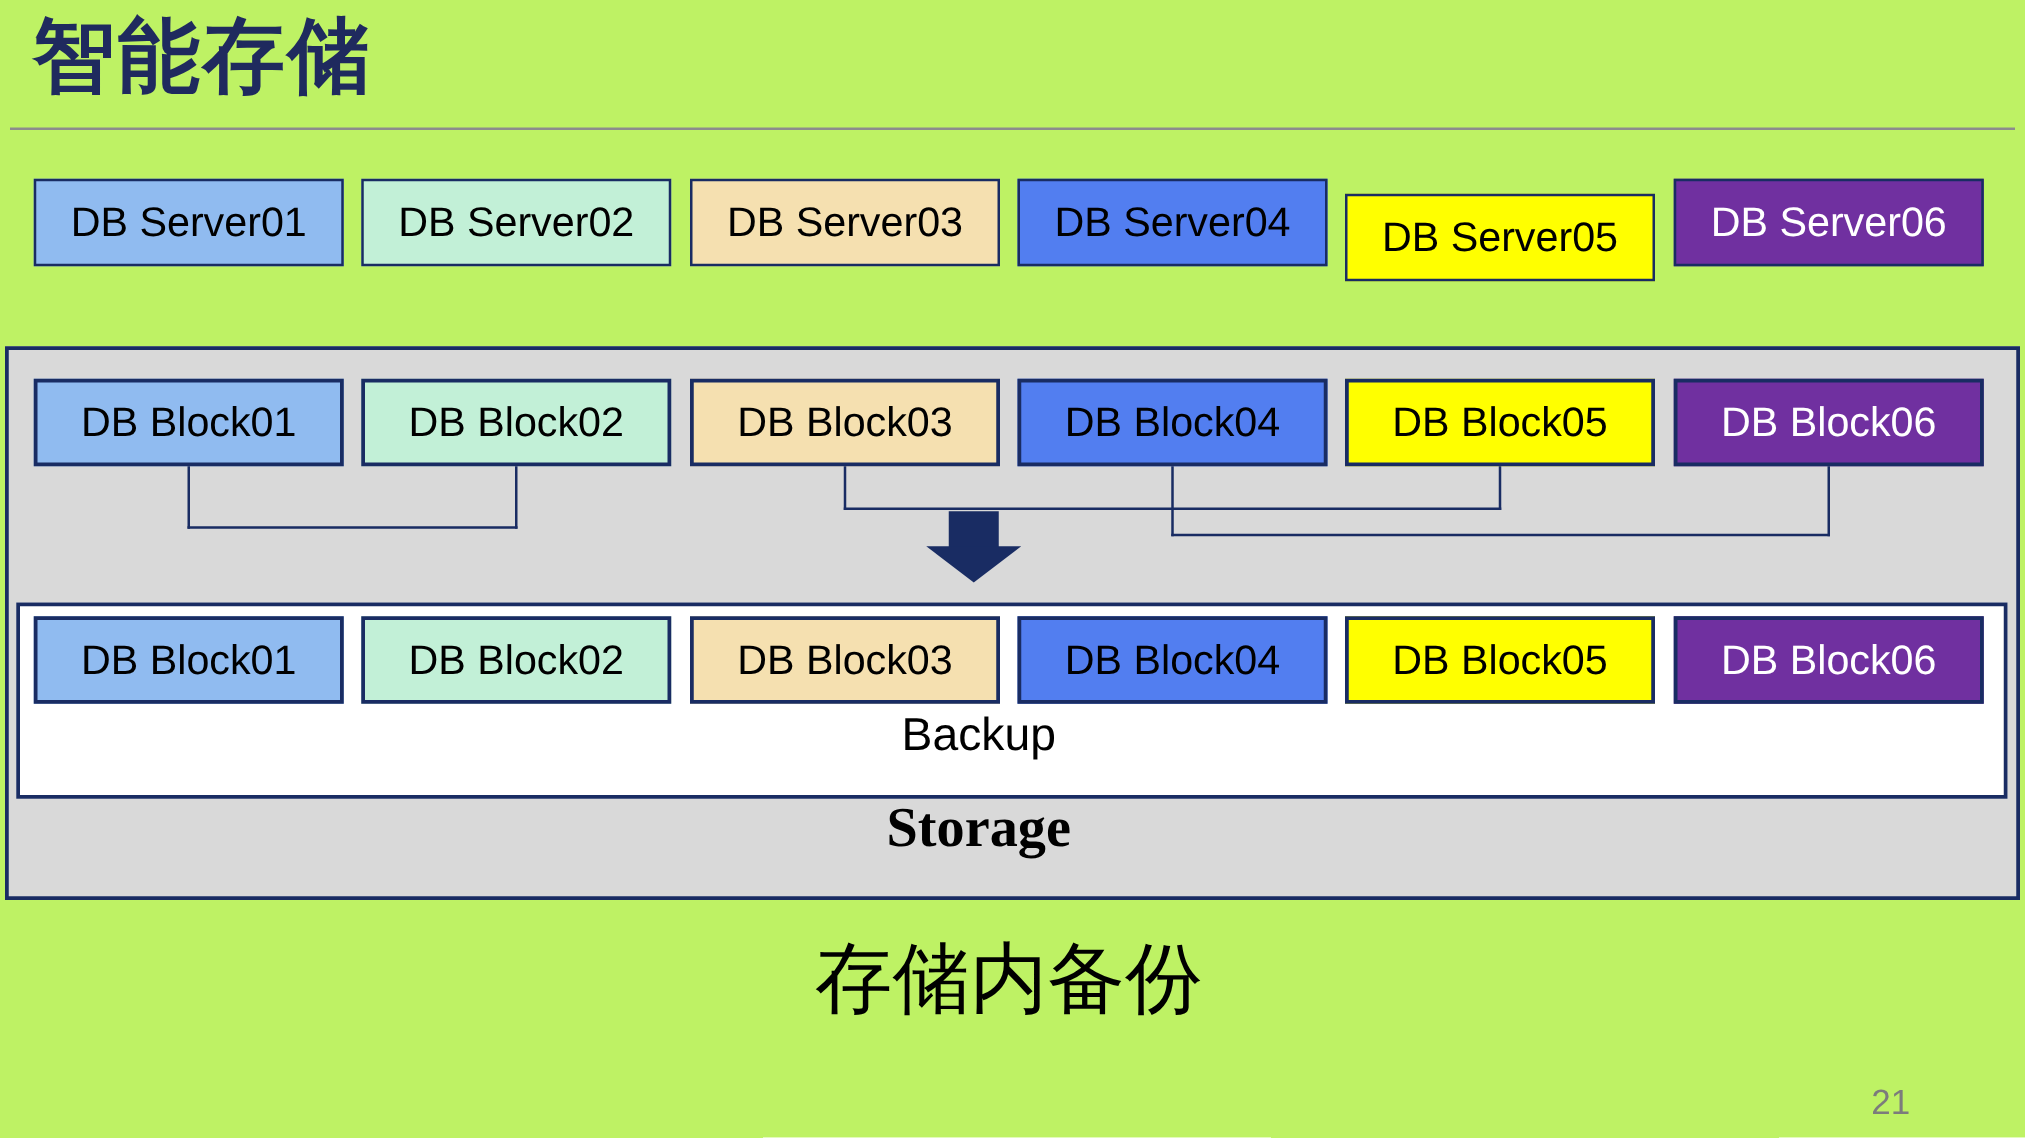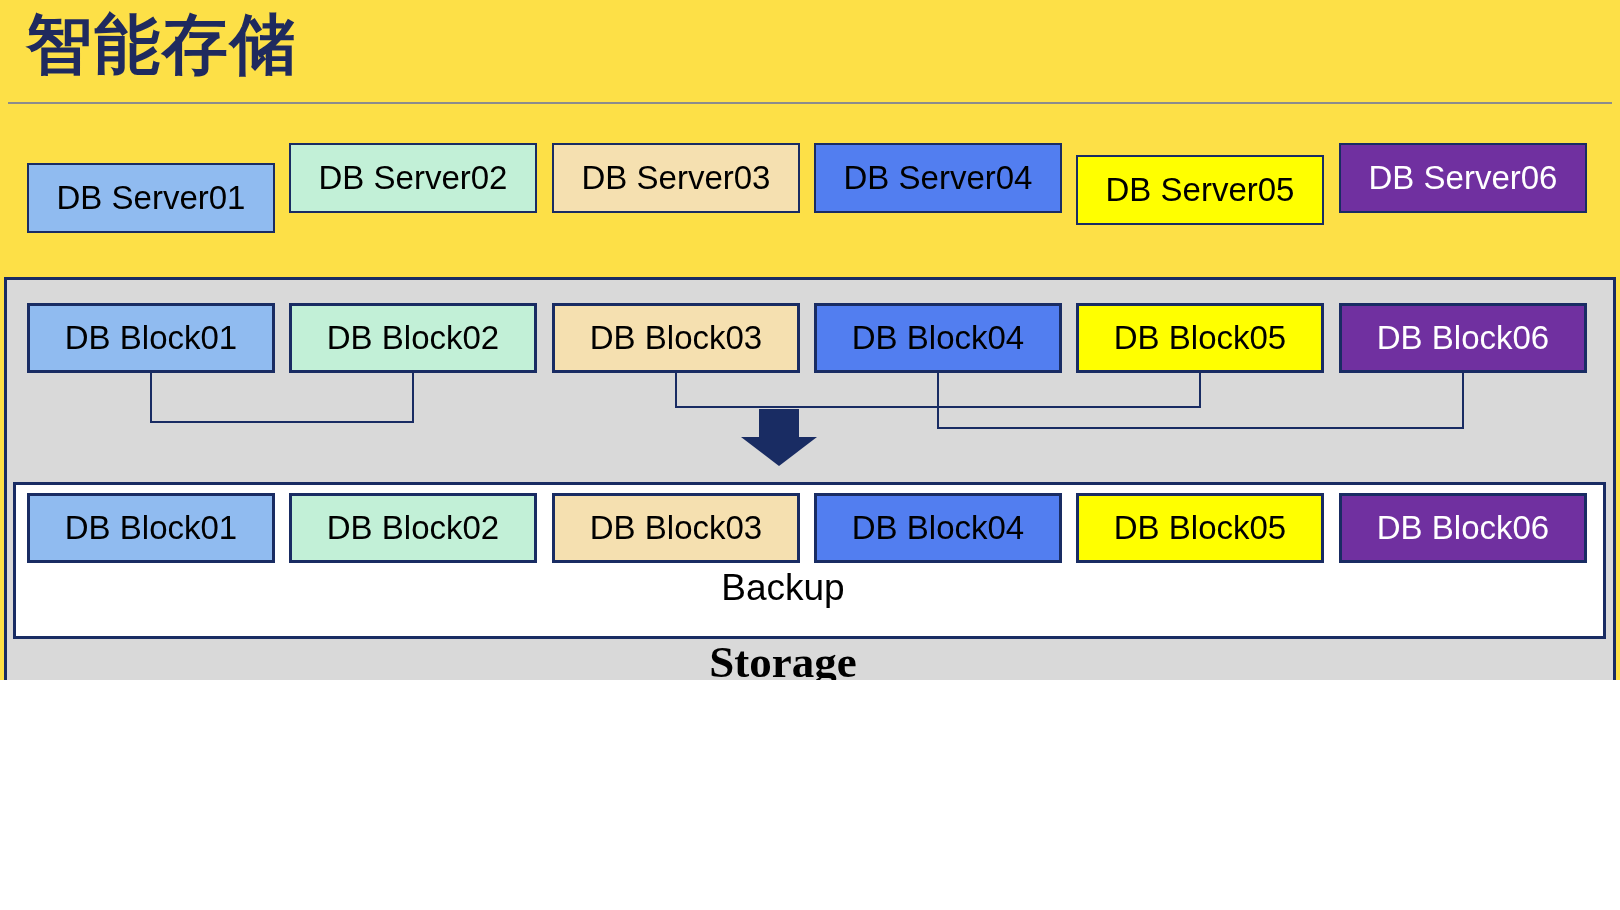--- a/index.html
+++ b/index.html
@@ -4,21 +4,21 @@
 <style>
   html,body{margin:0;padding:0;background:#ffffff;}
   :root{
     --navy:#192C63;
     --title-color:#1F2A5E;
     --container-fill:#D9D9D9;
     --rule-color:#8C8C8C;
     --pagenum-color:#7C7C7C;
   }
   .slide{
-    position:relative;width:1620px;height:680px;background:#fde047;
+    position:relative;width:1620px;height:910px;background:#bef264;
     font-family:"Liberation Sans", sans-serif;overflow:hidden;
   }
   .page-title{
     position:absolute;left:26px;top:0px;font-size:66px;font-weight:bold;
     color:var(--title-color);letter-spacing:2px;white-space:nowrap;
   }
   .title-rule{
     position:absolute;left:8px;top:102px;width:1604px;height:2px;
     background:var(--rule-color);
   }
@@ -63,21 +63,21 @@
   }
 </style>
 </head>
 <body>
 
 <div class="slide">
 
   <div class="page-title">智能存储</div>
   <div class="title-rule"></div>
 
-  <div class="box row-s x0" style="background-color: rgb(144, 187, 240); color: rgb(0, 0, 0); margin-top: 20px;">DB Server01</div>
+  <div class="box row-s x0" style="background-color: rgb(144, 187, 240); color: rgb(0, 0, 0);">DB Server01</div>
   <div class="box row-s x1" style="background-color: rgb(194, 240, 215); color: rgb(0, 0, 0);">DB Server02</div>
   <div class="box row-s x2" style="background-color: rgb(245, 224, 176); color: rgb(0, 0, 0);">DB Server03</div>
   <div class="box row-s x3" style="background-color: rgb(82, 126, 240); color: rgb(0, 0, 0);">DB Server04</div>
   <div class="box row-s x4" style="background-color: rgb(255, 255, 0); color: rgb(0, 0, 0); margin-top: 12px;">DB Server05</div>
   <div class="box row-s x5" style="background-color: rgb(112, 48, 160); color: rgb(255, 255, 255);">DB Server06</div>
 
   <div class="storage-container"></div>
 
   <div class="box row-bt x0" style="background-color: rgb(144, 187, 240); color: rgb(0, 0, 0);">DB Block01</div>
   <div class="box row-bt x1" style="background-color: rgb(194, 240, 215); color: rgb(0, 0, 0);">DB Block02</div>
@@ -107,17 +107,18 @@
   <div class="box row-bb x1" style="background-color: rgb(194, 240, 215); color: rgb(0, 0, 0);">DB Block02</div>
   <div class="box row-bb x2" style="background-color: rgb(245, 224, 176); color: rgb(0, 0, 0);">DB Block03</div>
   <div class="box row-bb x3" style="background-color: rgb(82, 126, 240); color: rgb(0, 0, 0);">DB Block04</div>
   <div class="box row-bb x4" style="background-color: rgb(255, 255, 0); color: rgb(0, 0, 0);">DB Block05</div>
   <div class="box row-bb x5" style="background-color: rgb(112, 48, 160); color: rgb(255, 255, 255);">DB Block06</div>
 
   <div class="backup-label">Backup</div>
   <div class="storage-label">Storage</div>
 
   <div class="captions">
+    <div>存储内备份</div>
   </div>
 
   <div class="page-number">21</div>
 
 </div>
 
 </body></html>

